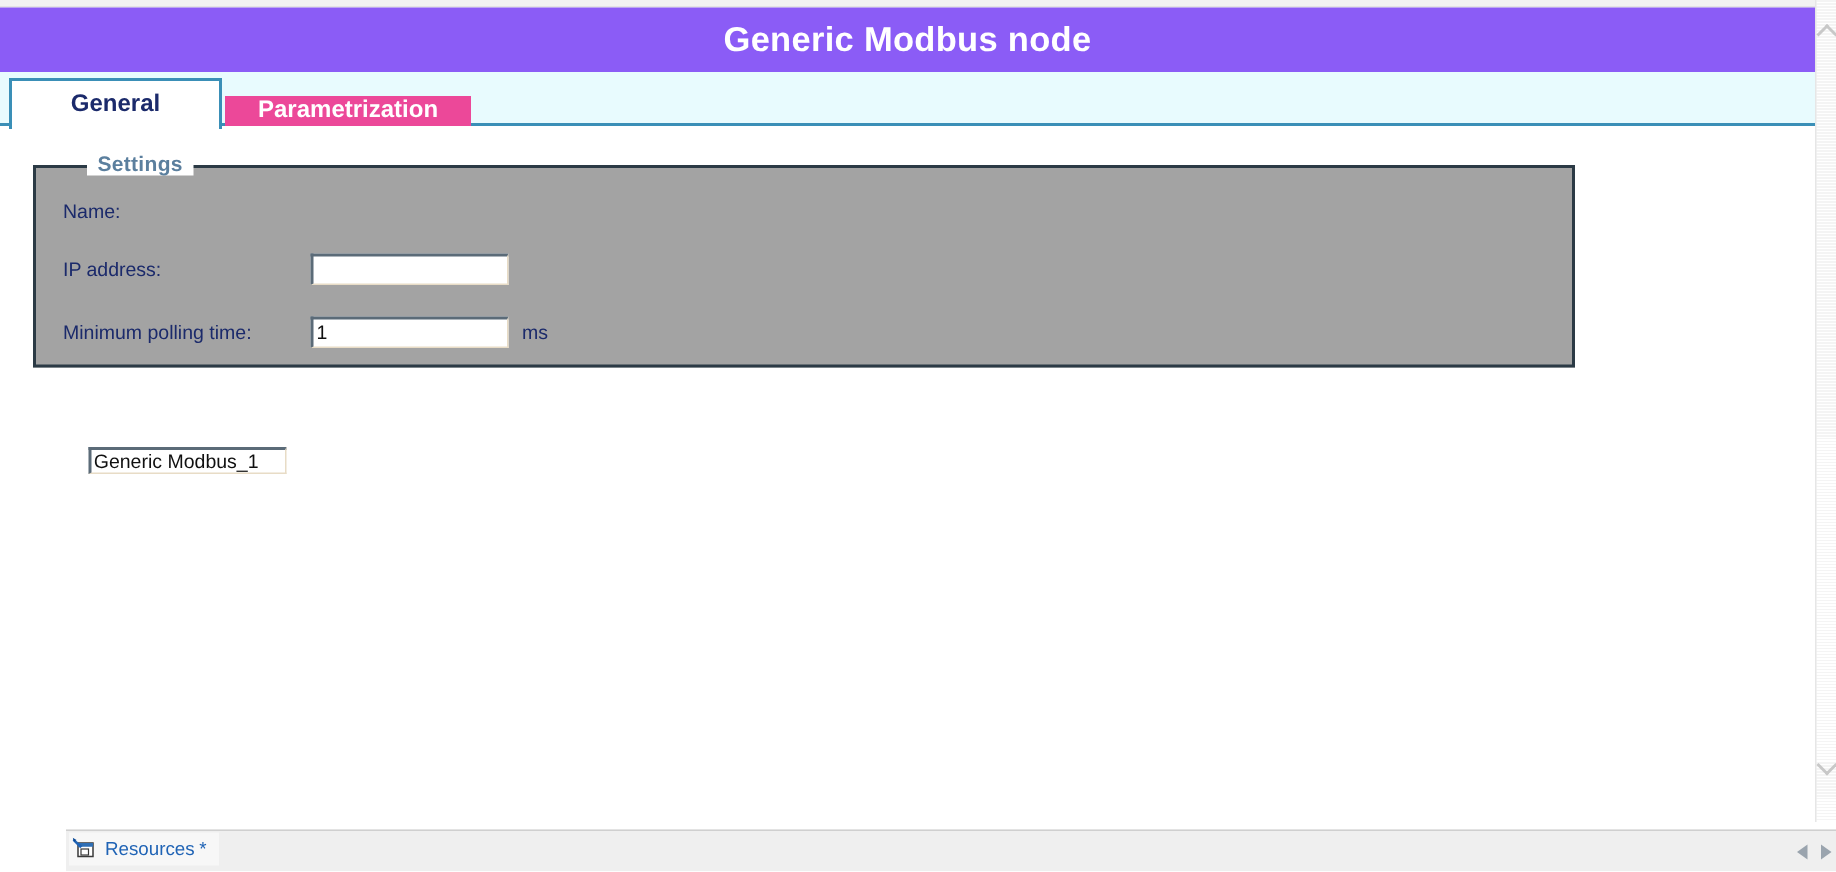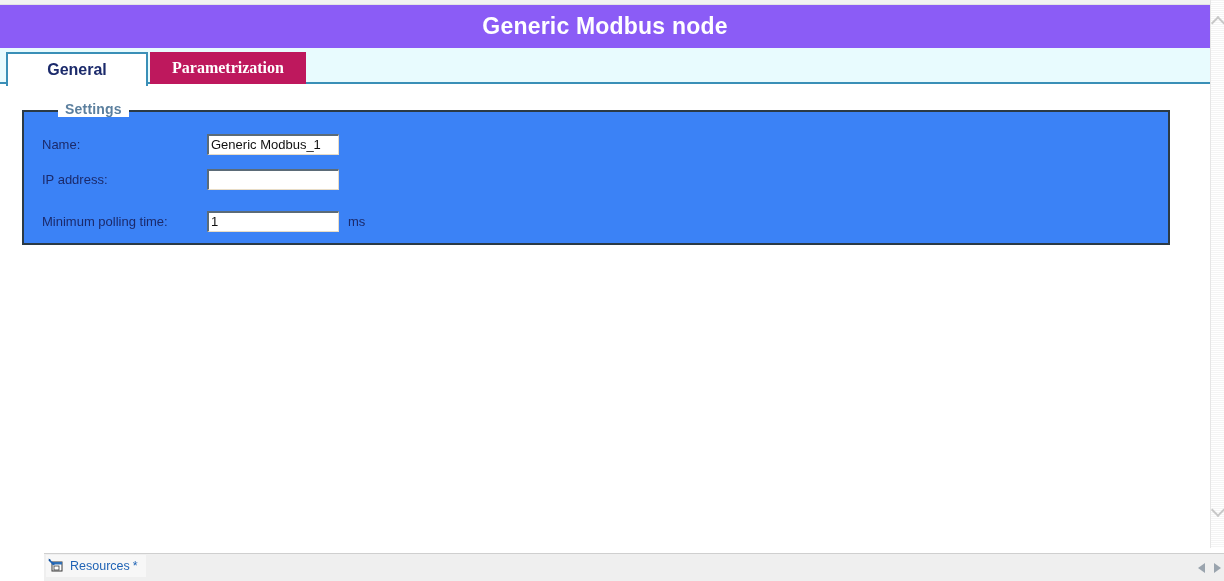--- a/index.html
+++ b/index.html
@@ -82,49 +82,48 @@
     color: #1b2a6b;
     border: 2px solid #3a8fb7;
     border-bottom: none;
     min-width: 142px;
     position: relative;
     z-index: 3;
     margin-bottom: -2px;
     height: 34px;
   }
   .tab.inactive {
-    background: #be185d;
+    background: #ec4899;
     color: #ffffff;
     border: none;
     min-width: 138px;
     margin-left: 2px;
-    height: 32px;
+    height: 20px;
     margin-bottom: 0px;
-    font-family: Liberation Serif, serif;
   }
 
   
   .content {
     position: absolute;
     left: 0; top: 84px;
     width: 1210px;
     height: 464px;
     background: #ffffff;
   }
 
   
   .groupbox {
     position: absolute;
     left: 22px;
     top: 26px;
-    width: 1148px;
+    width: 1028px;
     height: 135px;
     box-sizing: border-box;
     border: 2px solid #2b3a45;
-    background: #3b82f6;
+    background: #a3a3a3;
   }
   .groupbox-legend {
     position: absolute;
     left: 34px;
     top: -11px;
     background: #ffffff;
     padding: 0 7px;
     font-size: 14px;
     font-weight: bold;
     color: #5b7f9e;
@@ -137,21 +136,21 @@
     left: 0; top: 0;
     width: 100%;
     height: 100%;
   }
   .row {
     position: absolute;
     display: flex;
     align-items: center;
     height: 22px;
   }
-  .row-name      { left: 18px; top: 21px;  }
+  .row-name      { left: 18px; top: 21px; flex-direction: column;  }
   .row-ip        { left: 18px; top: 56px; justify-content: center;  }
   .row-poll      { left: 18px; top: 98px;  }
 
   .flabel {
     font-size: 13px;
     color: #1b2a6b;
     width: 165px;
     flex: 0 0 165px;
   }
   .finput {

